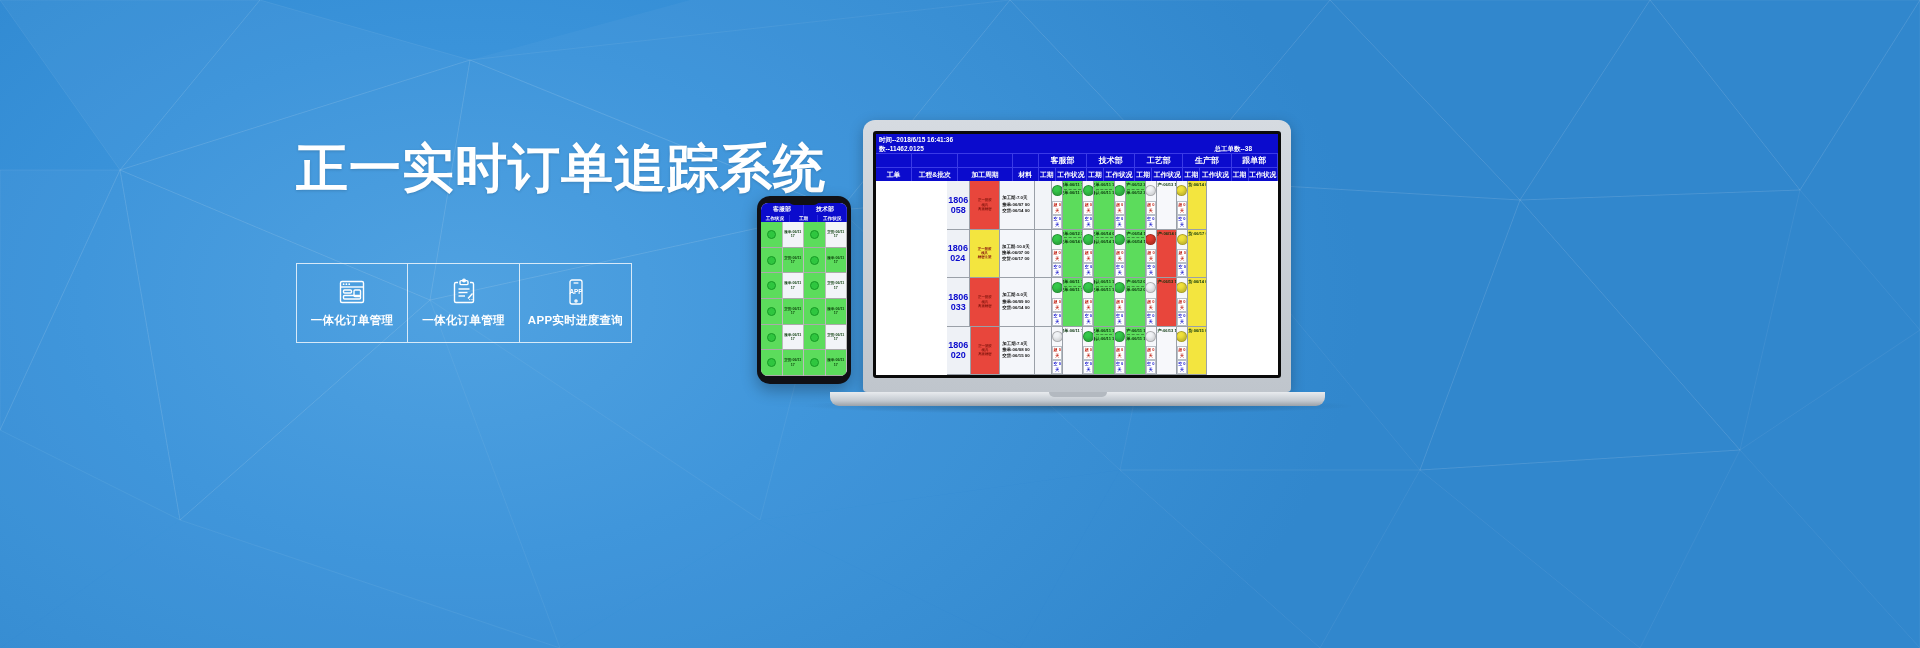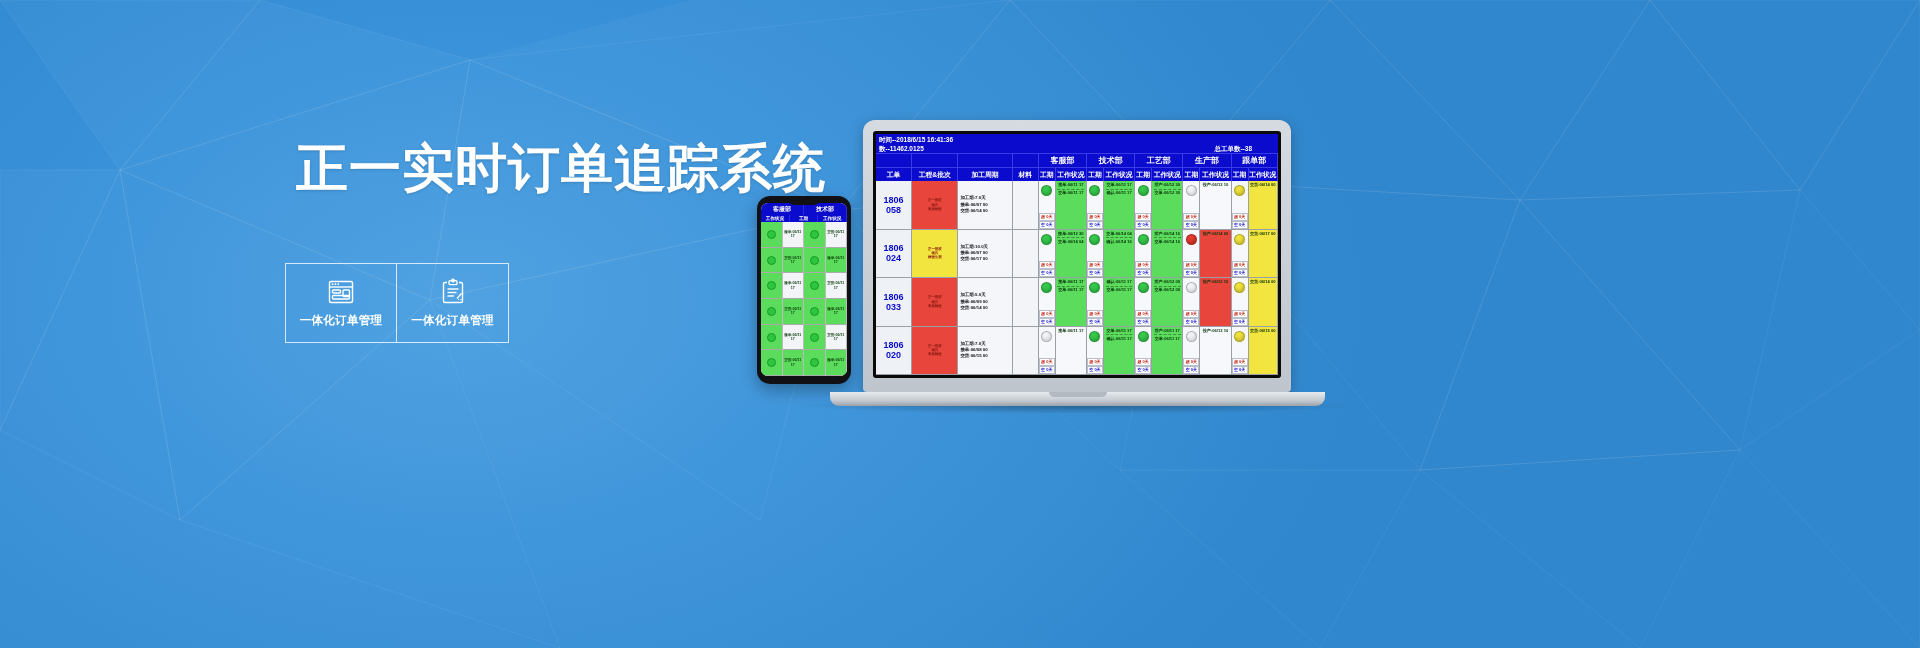--- a/index.html
+++ b/index.html
@@ -34,21 +34,21 @@
     font-size: 52px;
     line-height: 57px;
     letter-spacing: 1px;
     white-space: nowrap;
     text-shadow: 0 1px 3px rgba(0,0,0,.16);
   }
   .headline.l2 { font-size: 45px; }
 
   .features {
     position: absolute;
-    left: 285px;
+    left: 296px;
     top: 263px;
     display: flex;
     height: 80px;
   }
   .feature {
     width: 112px;
     height: 80px;
     border: 1px solid rgba(255,255,255,.78);
     display: flex;
     flex-direction: column;
@@ -231,21 +231,21 @@
     color: #ffffff;
     font-size: 6.8px;
     font-weight: bold;
     text-align: center;
     padding: 1.5px 0;
     border-right: 1px solid #3a3ae6;
     border-top: 1px solid #3a3ae6;
     white-space: nowrap;
   }
 
-  .dash-body { flex: 1; display: flex; flex-direction: column; }
+  .dash-body { flex: 1; display: flex; flex-direction: column; align-items: center; }
   .row { flex: 1; display: flex; border-bottom: 1px solid #9aa0a8; }
   .cell {
     border-right: 1px solid #9aa0a8;
     position: relative;
     display: flex;
     flex-direction: column;
     align-items: center;
     justify-content: center;
     overflow: hidden;
   }
@@ -440,20 +440,31 @@
           <line x1="9.5" y1="14.5" x2="18.5" y2="14.5"></line>
           <line x1="9.5" y1="18" x2="16" y2="18"></line>
           <path d="M19 20.5 L23.5 15.5"></path>
           <circle cx="20.7" cy="21.6" r="0.7" fill="#ffffff" stroke="none"></circle>
           <circle cx="23" cy="21.6" r="0.7" fill="#ffffff" stroke="none"></circle>
         </svg>
       </span>
       <span class="feature-label">一体化订单管理</span>
     </div>
 
+    <div class="feature">
+      <span class="feature-icon">
+        <svg viewBox="0 0 30 28" width="30" height="28" fill="none" stroke="#ffffff" stroke-width="1.3">
+          <rect x="9" y="2" width="12" height="24" rx="2"></rect>
+          <line x1="12.6" y1="5" x2="17.4" y2="5"></line>
+          <circle cx="15" cy="23" r="1.1"></circle>
+          <text x="15" y="16.2" font-size="6.4" font-weight="bold" fill="#ffffff" stroke="none" text-anchor="middle" font-family="Liberation Sans, sans-serif">APP</text>
+        </svg>
+      </span>
+      <span class="feature-label">APP实时进度查询</span>
+    </div>
 
   </div>
 
   <div class="phone">
     <div class="phone-notch"></div>
     <div class="phone-screen">
       <div class="phone-dept-row">
         <div class="phone-dept">客服部</div>
         <div class="phone-dept">技术部</div>
       </div>

